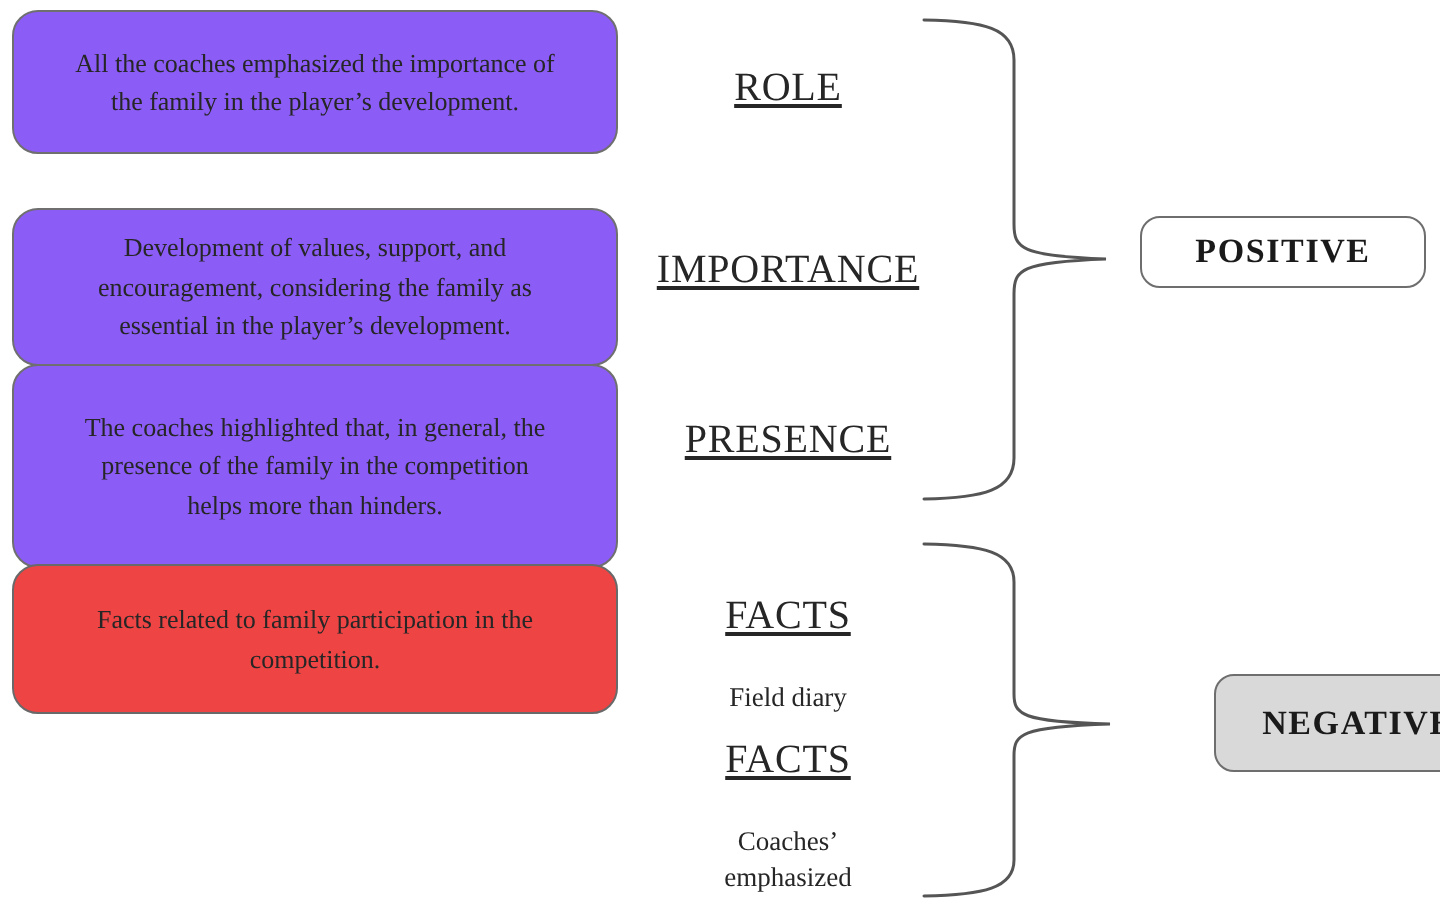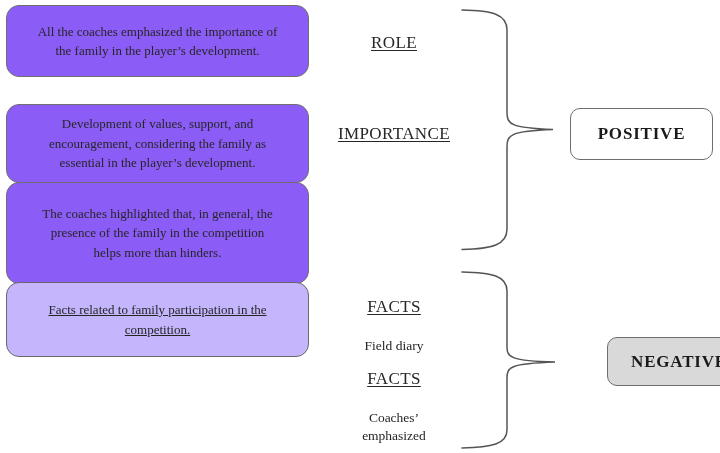--- a/index.html
+++ b/index.html
@@ -25,37 +25,37 @@
     width: 303px;
     box-sizing: border-box;
     border: 1.6px solid #6f6f6f;
     border-radius: 13px;
     background: #8b5cf6;
     display: flex;
     align-items: center;
     justify-content: center;
     text-align: center;
   }
-  .lbox.gray { background: #c4b5fd; border-color: #696969; text-decoration: underline; }
+  .lbox.gray { background: #ef4444; border-color: #696969; }
   .lbox-text {
     font-size: 13px;
     line-height: 1.5;
     white-space: pre-line;
     padding: 2px 8px;
   }
   
   .mlabel {
     position: absolute;
     left: 324px;
     width: 140px;
     text-align: center;
   }
   .mtitle {
     display: inline-block;
-    font-size: 17px;
+    font-size: 20px;
     letter-spacing: 0.4px;
     text-decoration: underline;
     text-underline-offset: 2px;
   }
   .msub {
     display: block;
     font-size: 13.5px;
     line-height: 1.3;
     margin-top: 20px;
     white-space: pre-line;
@@ -105,30 +105,33 @@
     <div class="lbox-text">Facts related to family participation in the
 competition.</div>
   </div>
 
   <div class="mlabel" style="top:33px;">
     <span class="mtitle">ROLE</span>
   </div>
   <div class="mlabel" style="top:124px;">
     <span class="mtitle">IMPORTANCE</span>
   </div>
+  <div class="mlabel" style="top:209px;">
+    <span class="mtitle">PRESENCE</span>
+  </div>
   <div class="mlabel" style="top:297px;">
     <span class="mtitle">FACTS</span>
     <span class="msub">Field diary</span>
   </div>
   <div class="mlabel" style="top:369px;">
     <span class="mtitle">FACTS</span>
     <span class="msub">Coaches’
 emphasized</span>
   </div>
 
-  <div class="rbox" style="left:570px; top:108px; width:143px; height:52px;">
+  <div class="rbox" style="left:570px; top:108px; width:143px; height:36px;">
     <span>POSITIVE</span>
   </div>
   <div class="rbox gray" style="left:571px; top:337px; width:144px; height:49px;">
     <span>NEGATIVE</span>
   </div>
 
 </div>
 
 </body></html>

